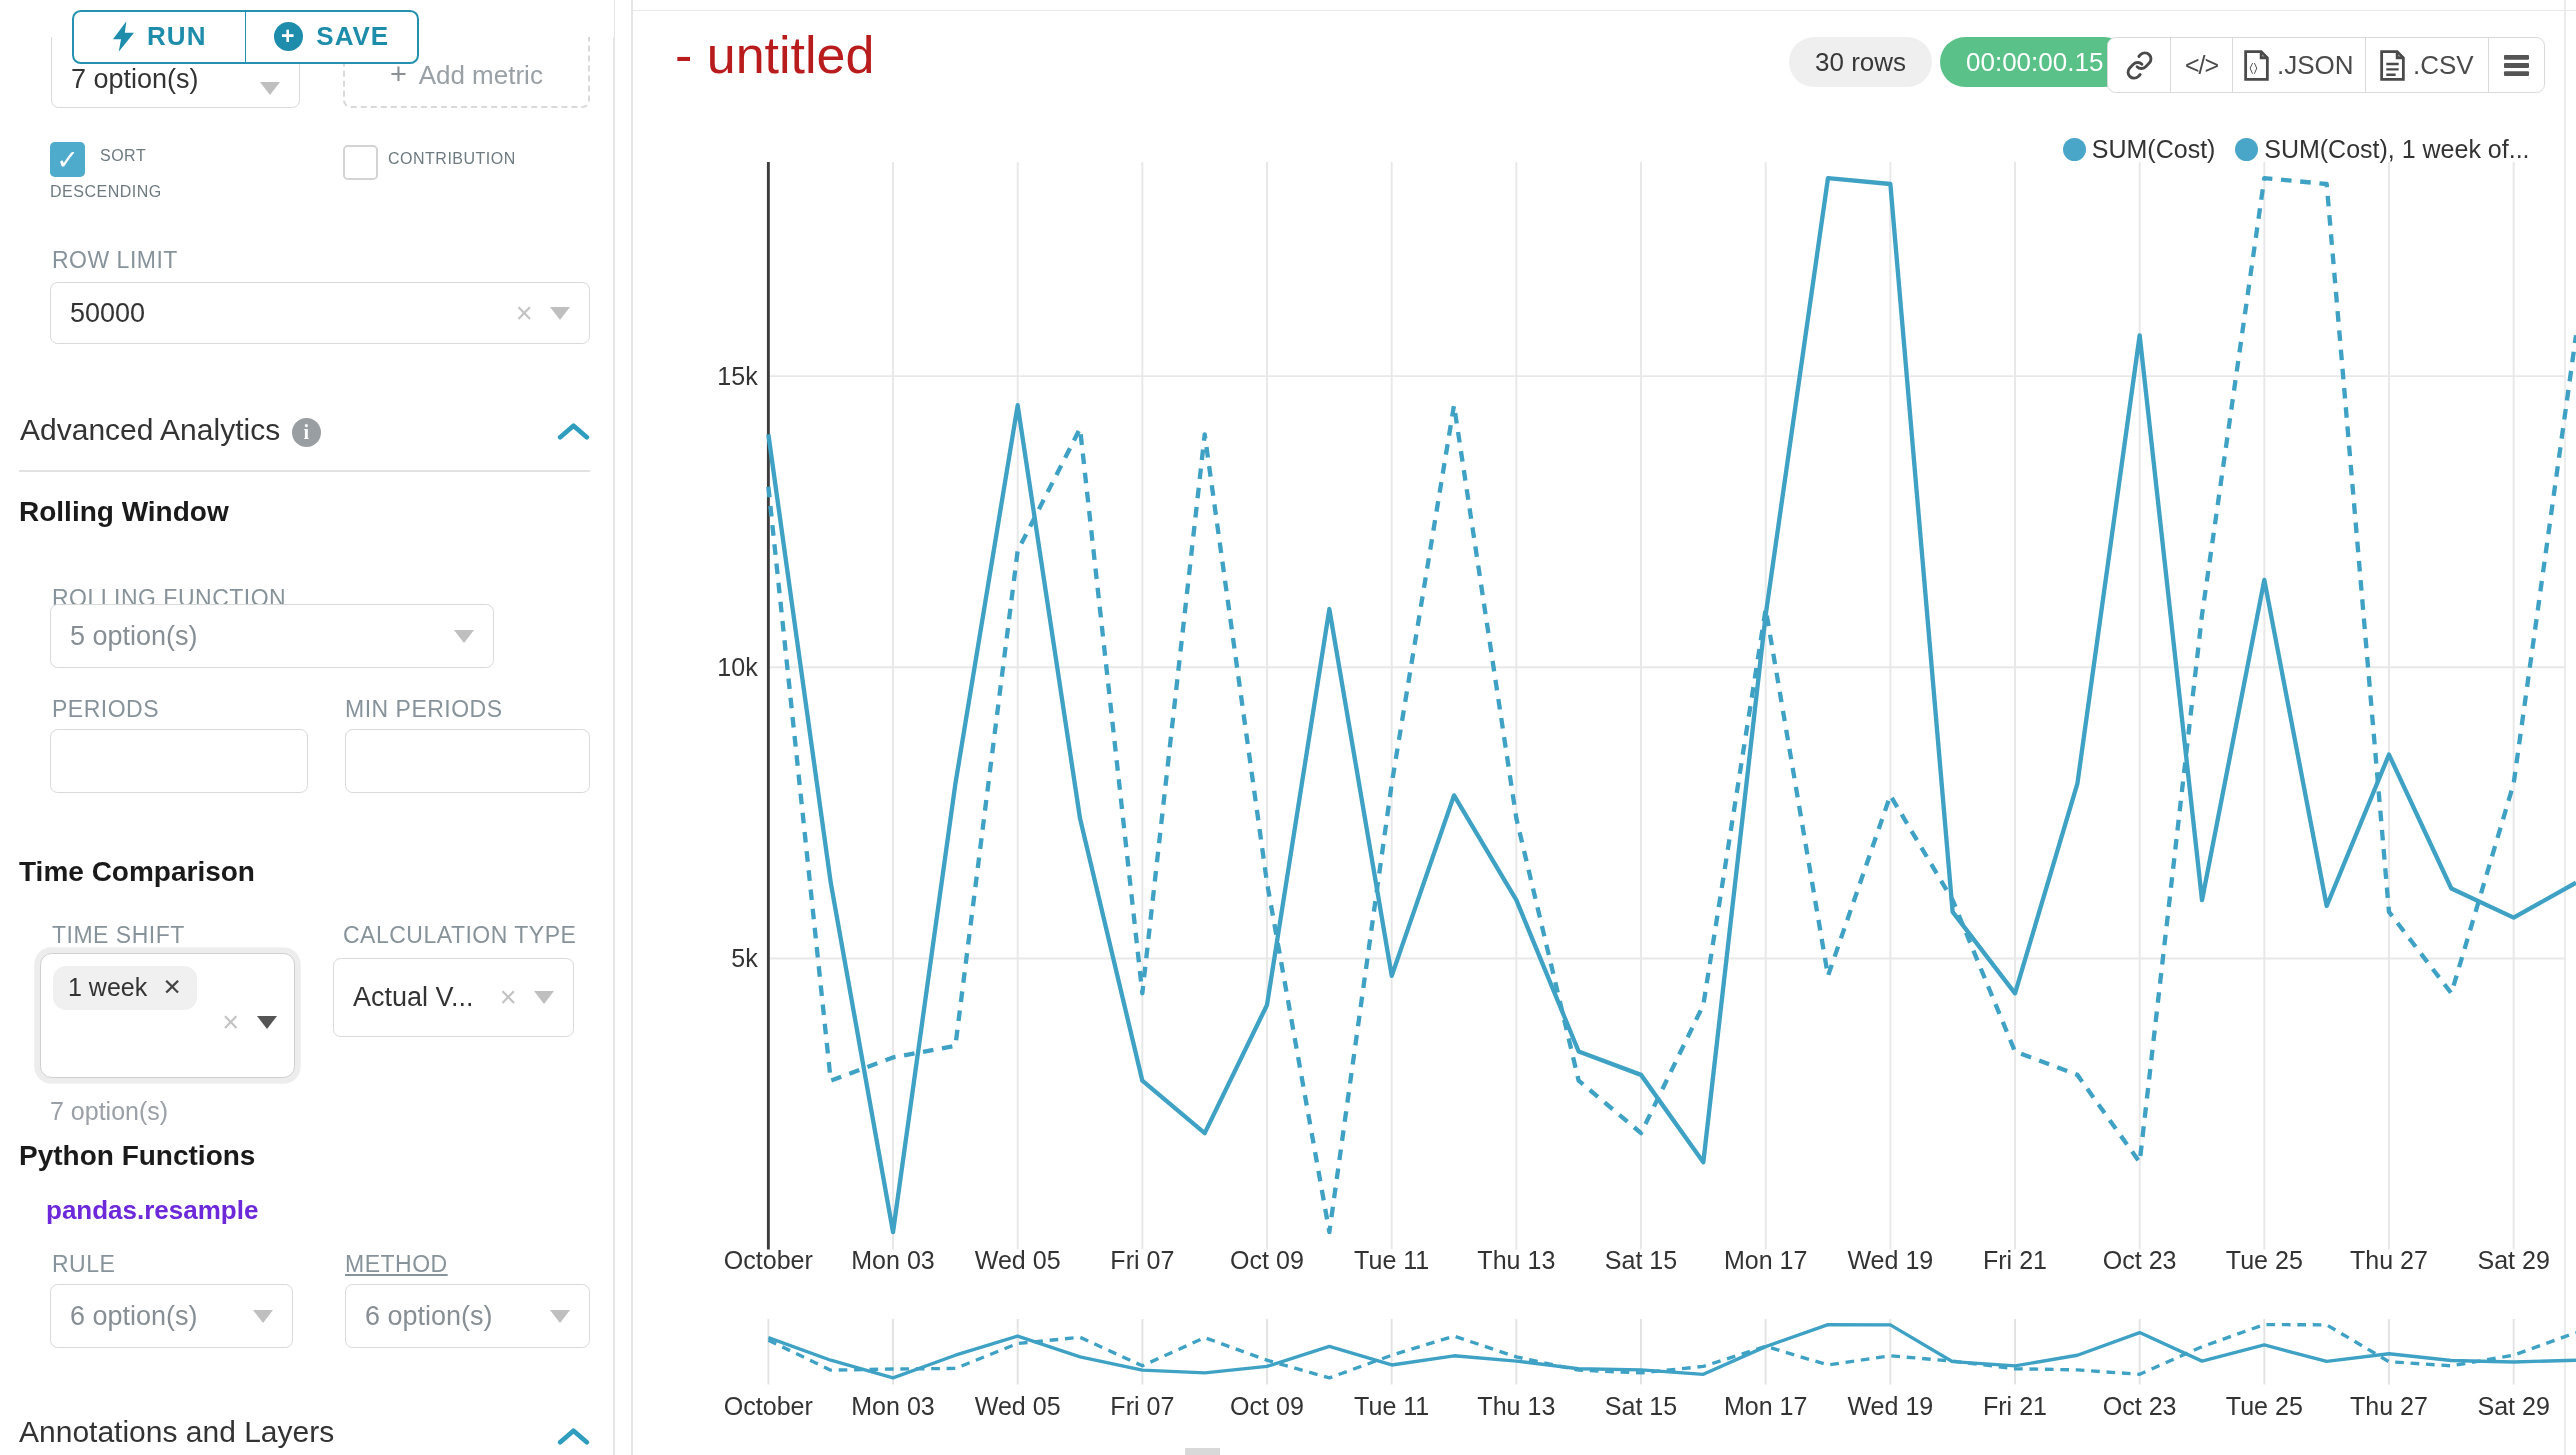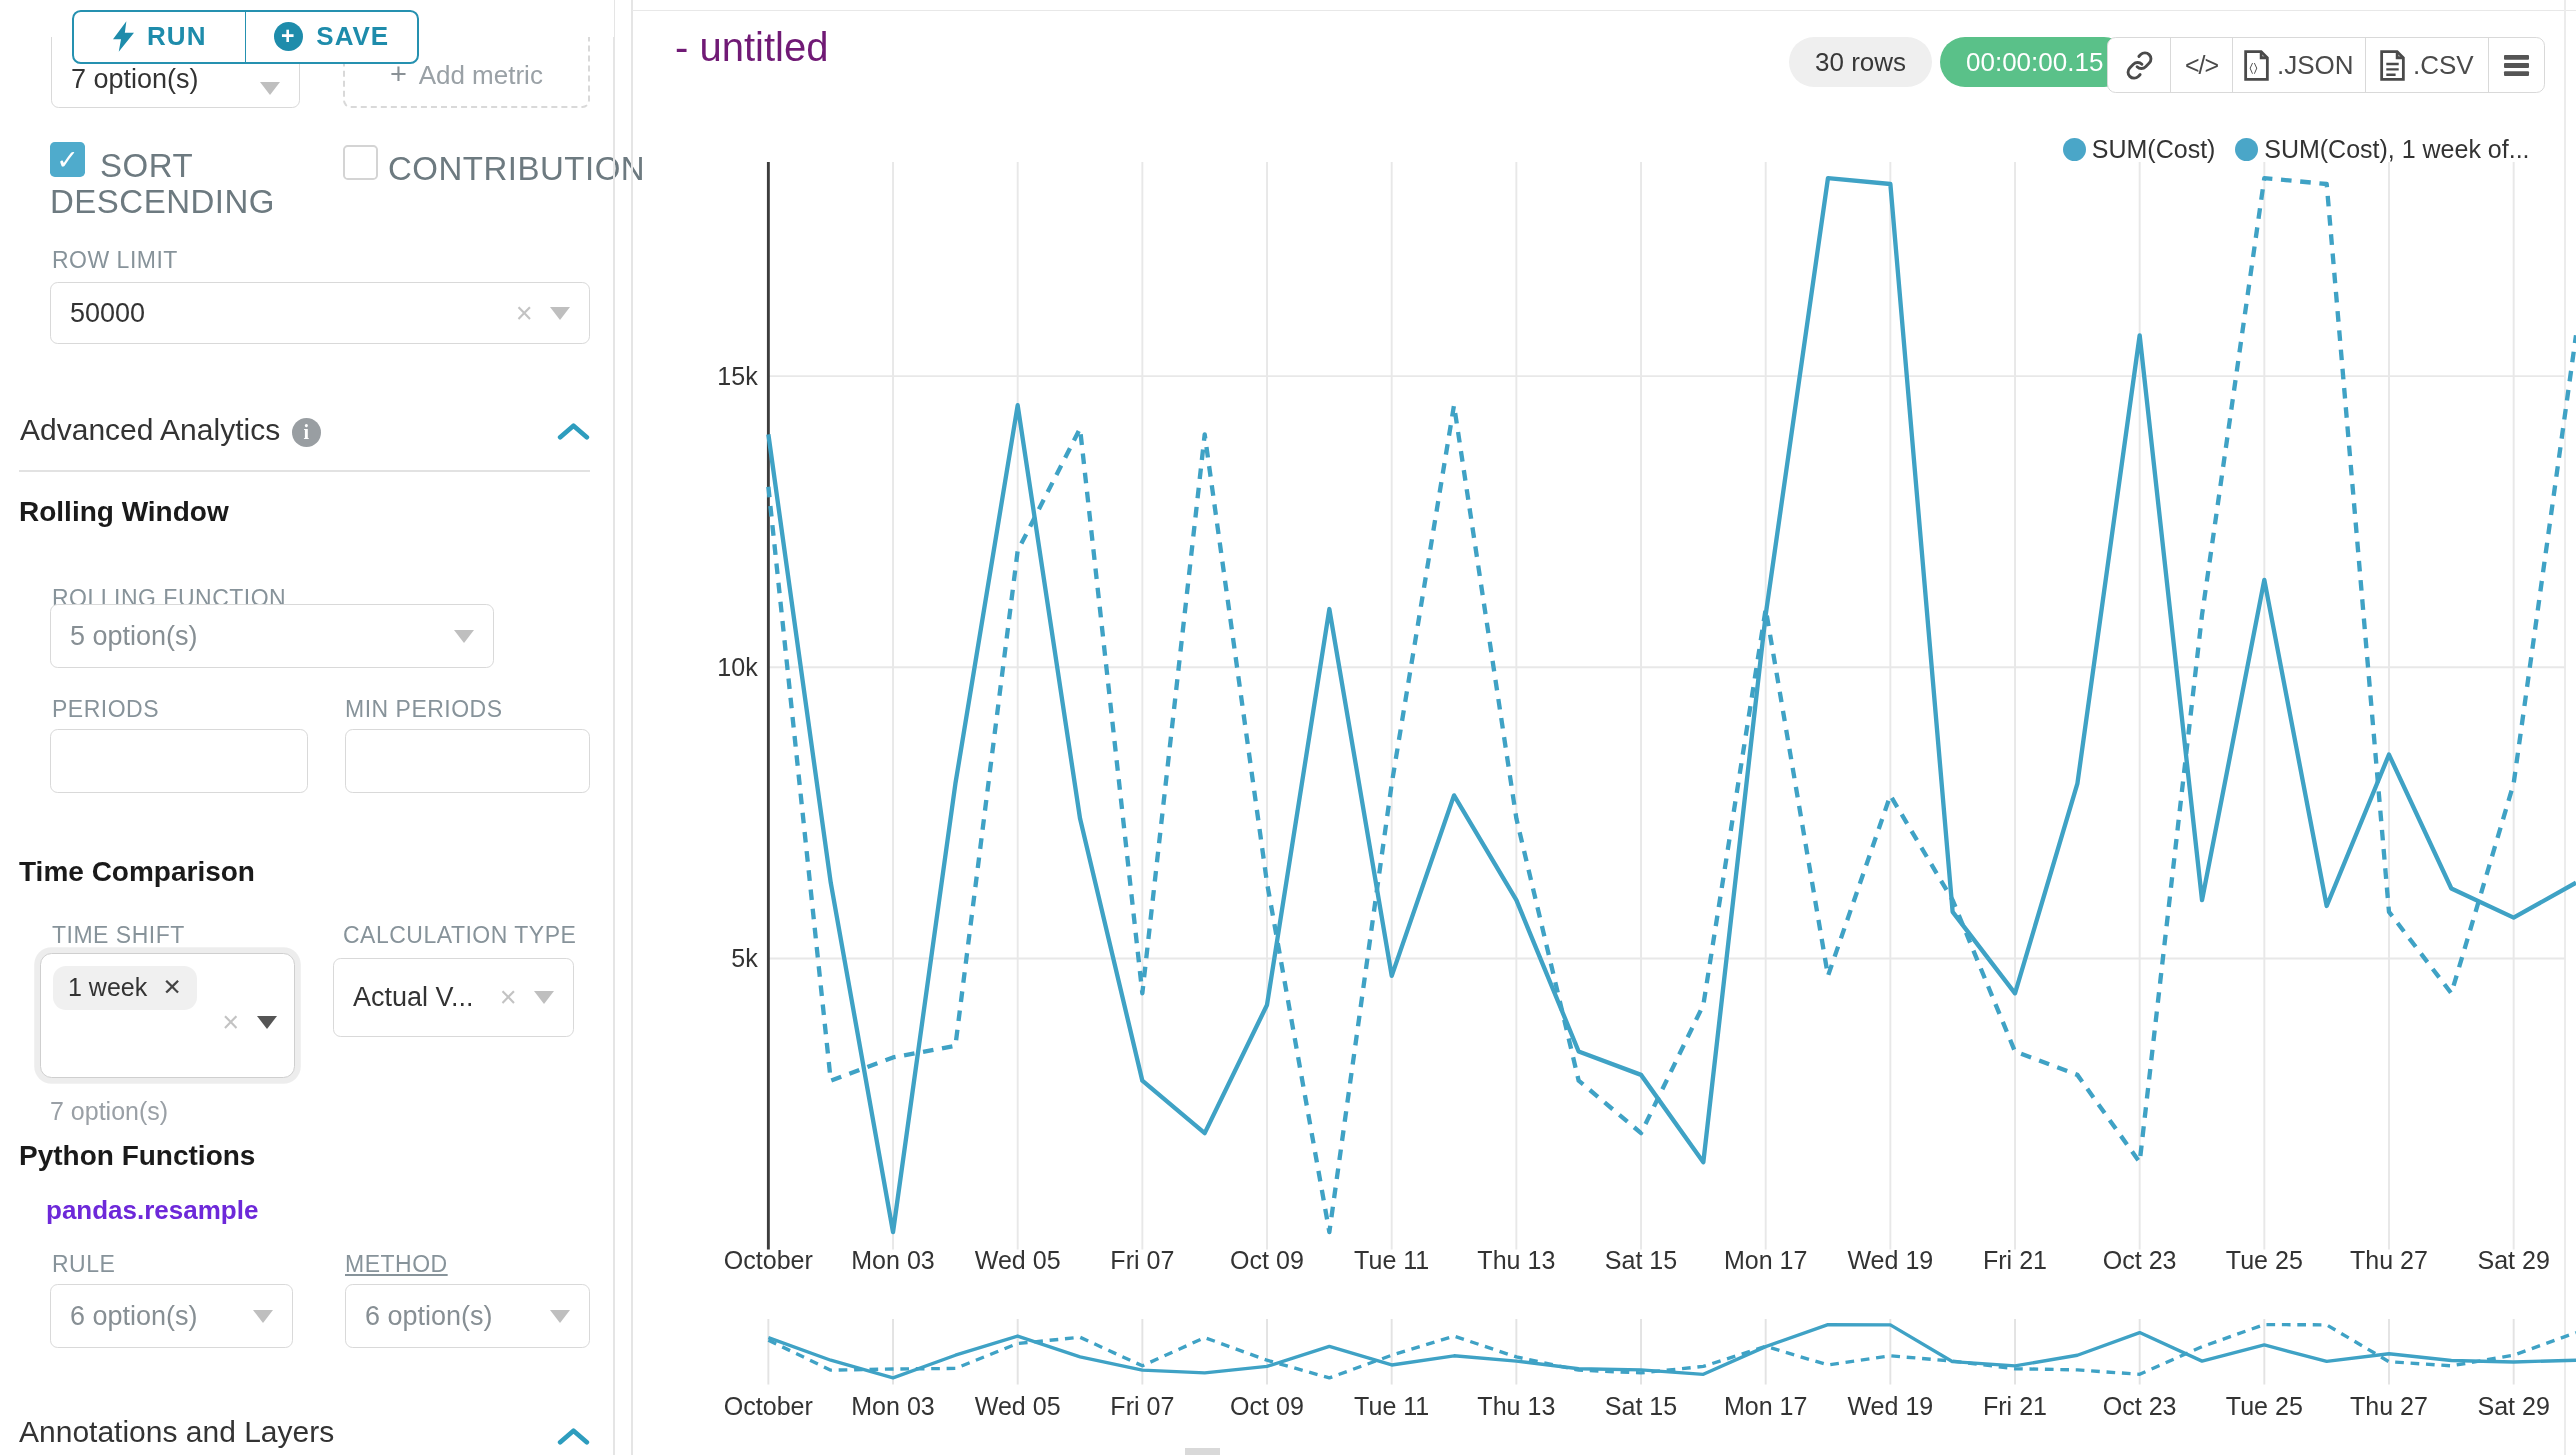--- a/index.html
+++ b/index.html
@@ -29,36 +29,36 @@
                 font-size:23px; font-weight:700; display:flex; align-items:center; justify-content:center; line-height:1; }
   .whitecover { position:absolute; left:0; top:0; width:614px; height:37px; background:#fff; z-index:2; }
   .ghost { z-index:1; }
   .dashedbox { position:absolute; background:#fff; border:2.9px dashed #d9d9d9; border-radius:7.7px;
                display:flex; align-items:flex-end; justify-content:center; padding-bottom:15.4px;
                color:#9aa1a6; font-size:26px; }
   .checkbox { position:absolute; width:35px; height:35px; border-radius:4.8px; }
   .checkbox.on { background:#4FABCC; color:#fff; font-size:27px; font-weight:700;
                  display:flex; align-items:center; justify-content:center; }
   .checkbox.off { background:#fff; border:2.9px solid #d4d4d4; }
-  .cblabel { font-size:33px; color:#6D7A80; letter-spacing:0.5px; }
+  .cblabel { font-size:16px; color:#6D7A80; letter-spacing:0.5px; }
   .infoicon { display:inline-flex; width:29px; height:29px; border-radius:50%; background:#999ea2;
               color:#fff; font-size:20px; font-weight:700; align-items:center; justify-content:center;
               vertical-align:middle; margin-left:11.6px; font-family:"Liberation Serif",serif; }
   .chevup { position:absolute; width:33px; height:17.4px; }
   .chevup svg { display:block; }
   .divider { position:absolute; height:1.9px; background:#e2e2e2; }
   .hint { font-size:25px; color:#9aa0a6; }
   .tag { display:inline-flex; align-items:center; gap:15.4px; background:#f0f0f0; border-radius:13px;
          padding:7.7px 15.4px; font-size:25px; color:#333; }
   .tag .tx { font-size:23px; font-weight:700; color:#444; }
   .inputbox { position:absolute; background:#fff; border:1.9px solid #d9d9d9; border-radius:7.7px; }
 
   
   #main-topborder { position:absolute; left:632px; top:9.6px; width:1944px; height:1.9px; background:#e8e8e8; }
-  #page-title { position:absolute; left:675px; top:25px; font-size:40px; color:#701a75; }
+  #page-title { position:absolute; left:675px; top:25px; font-size:52px; color:#b91c1c; }
   .pill { position:absolute; height:50px; border-radius:26px; display:flex; align-items:center;
           padding:0 26px; font-size:26px; }
   #rows-pill { left:1789px; top:37px; background:#efefef; color:#383838; }
   #timer-pill { left:1940px; top:37px; background:#5AC189; color:#fff; }
   #export-group { position:absolute; left:2107px; top:37px; height:56px; background:#fff;
                   border:1.9px solid #d9d9d9; border-radius:8.7px; display:flex; overflow:hidden; }
   .seg { display:flex; align-items:center; justify-content:center; gap:7.7px; color:#4a4a4a;
          font-size:26px; cursor:pointer; }
   .seg + .seg { border-left:1.9px solid #d9d9d9; }
   .codeglyph { font-size:25px; color:#4a4a4a; letter-spacing:-1px; }

